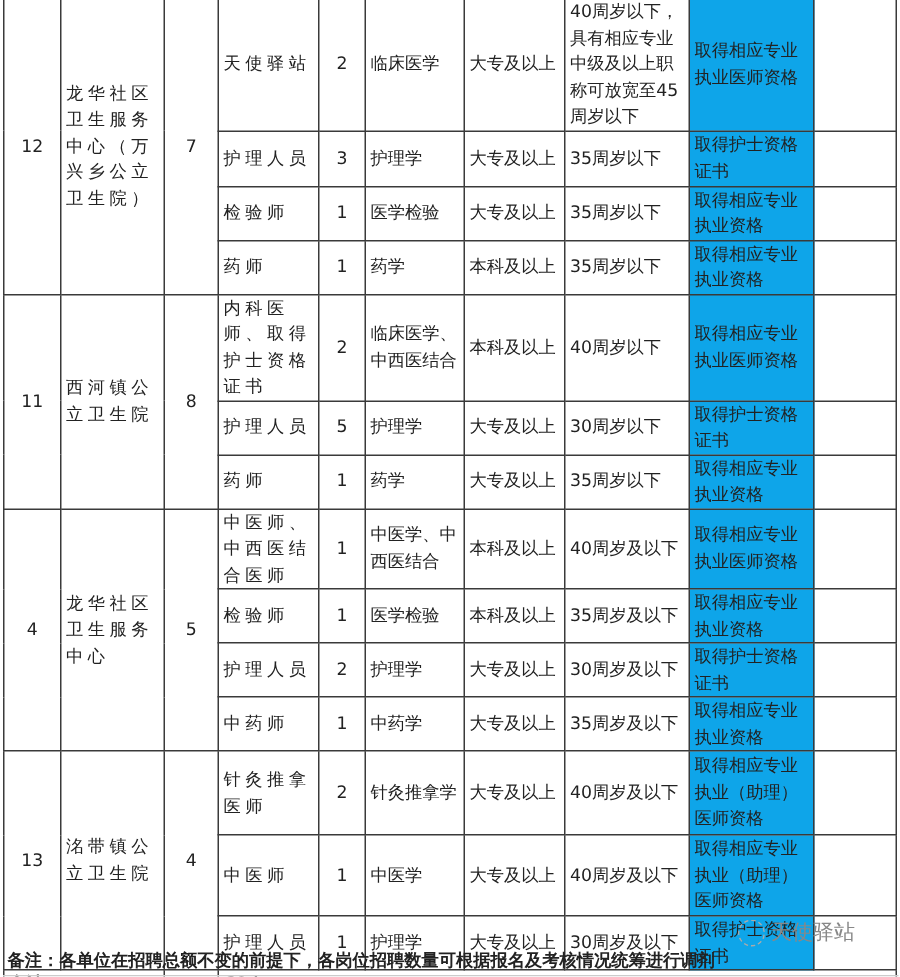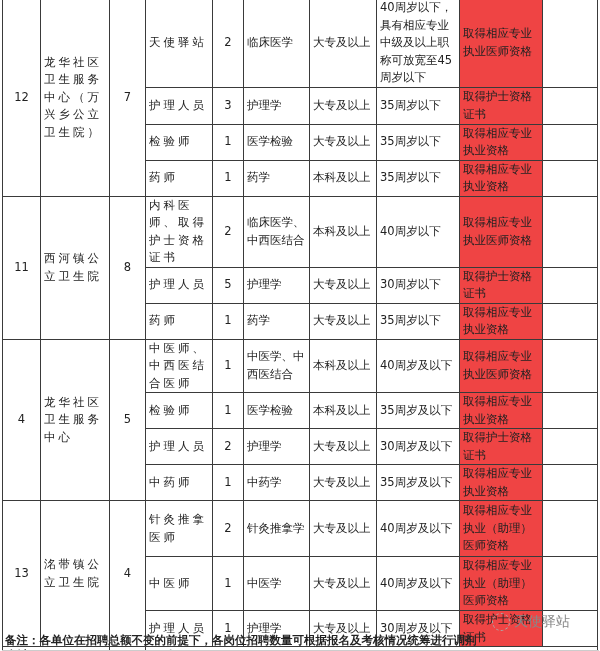--- a/index.html
+++ b/index.html
@@ -4,21 +4,21 @@
 <style>
   html, body { margin: 0; padding: 0; background: #ffffff; }
   body { width: 600px; height: 651px; position: relative; overflow: hidden;
          font-family: "DejaVu Sans", "Liberation Sans", sans-serif; color: #222; }
   table { border-collapse: collapse; position: absolute; left: 2px; top: -2px; table-layout: fixed; }
   td { border: 1px solid #3a3a3a; font-size: 11.5px; line-height: 17.5px; padding: 0 3px;
        vertical-align: middle; word-break: break-all; }
   td.c { text-align: center; }
   td.unit { letter-spacing: 3px; }
   td.bold { font-weight: bold; }
-  td.graybg { background: #ef4444; margin-left: 25px; }
+  td.graybg { background: #0ea5e9; margin-left: 25px; }
   .note { position: absolute; left: 2px; top: 631px; width: 594px; height: 19px; font-size: 11.5px;
           line-height: 19px; padding-left: 3px; border-bottom: 1px solid #ccc; font-weight: bold; }
   .watermark { position: absolute; left: 492px; top: 613px; font-size: 14px; color: #888;
                display: flex; align-items: flex-start; gap: 4px; }
   .wm-icon { width: 16px; height: 16px; border: 1px dashed #aaa; border-radius: 50%; display: inline-block; }
 </style>
 </head>
 <body>
 
 <table>

